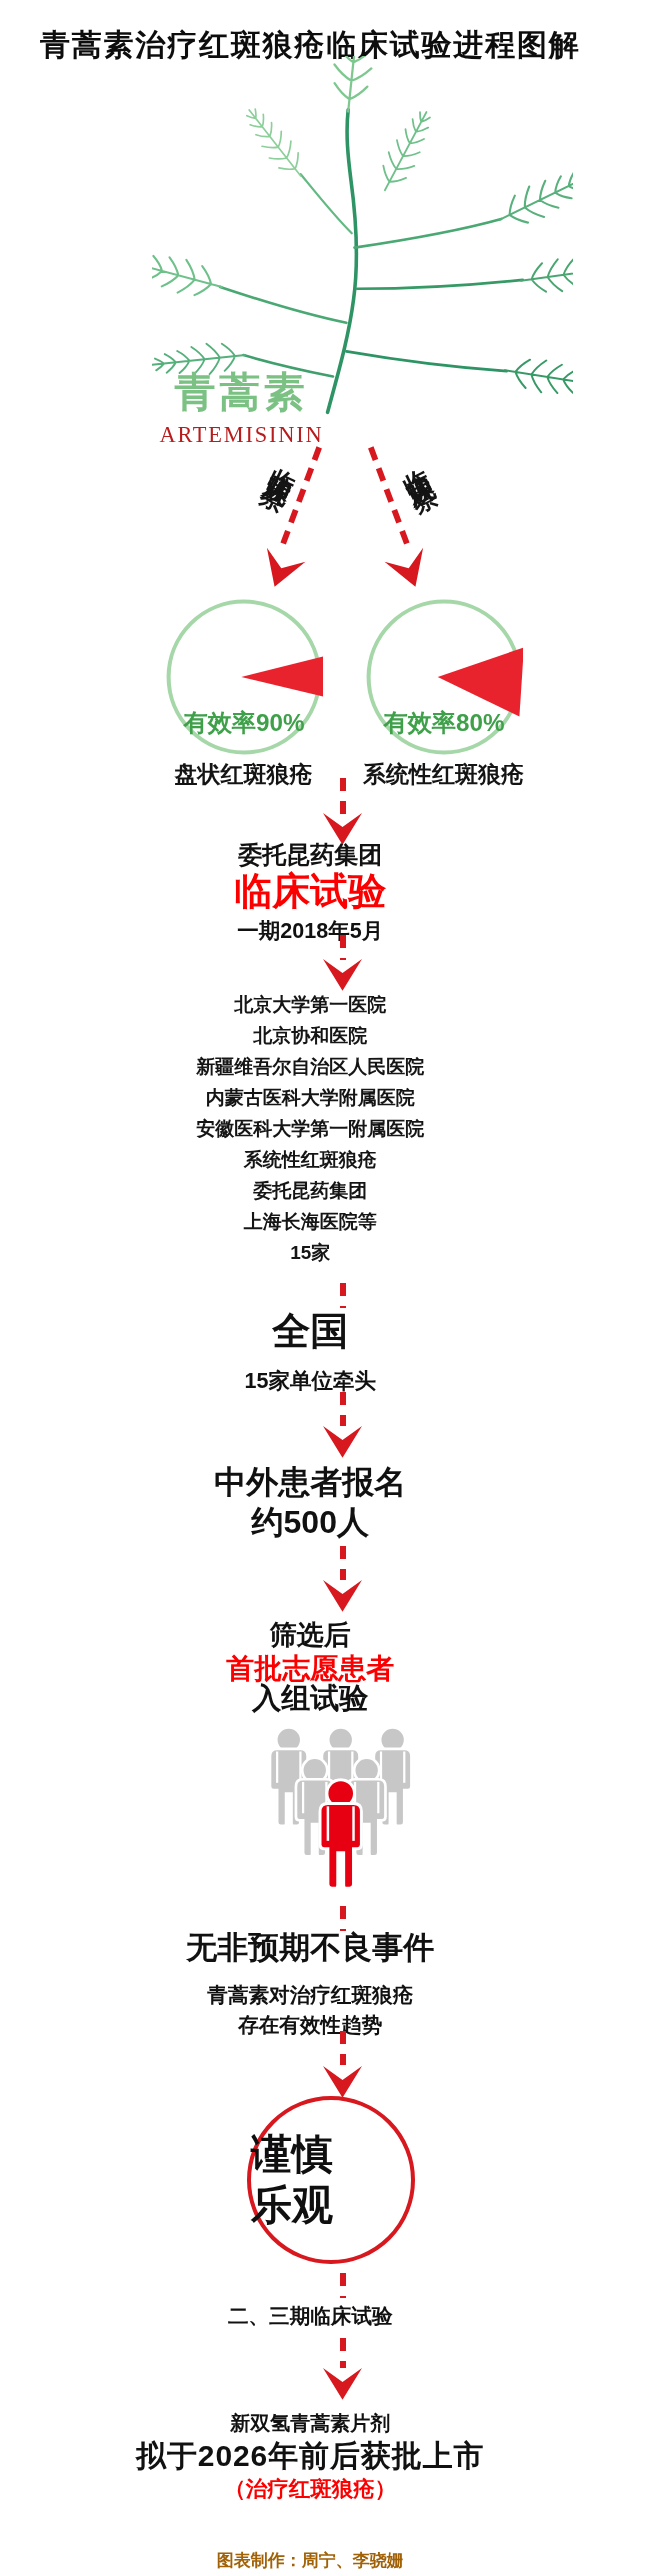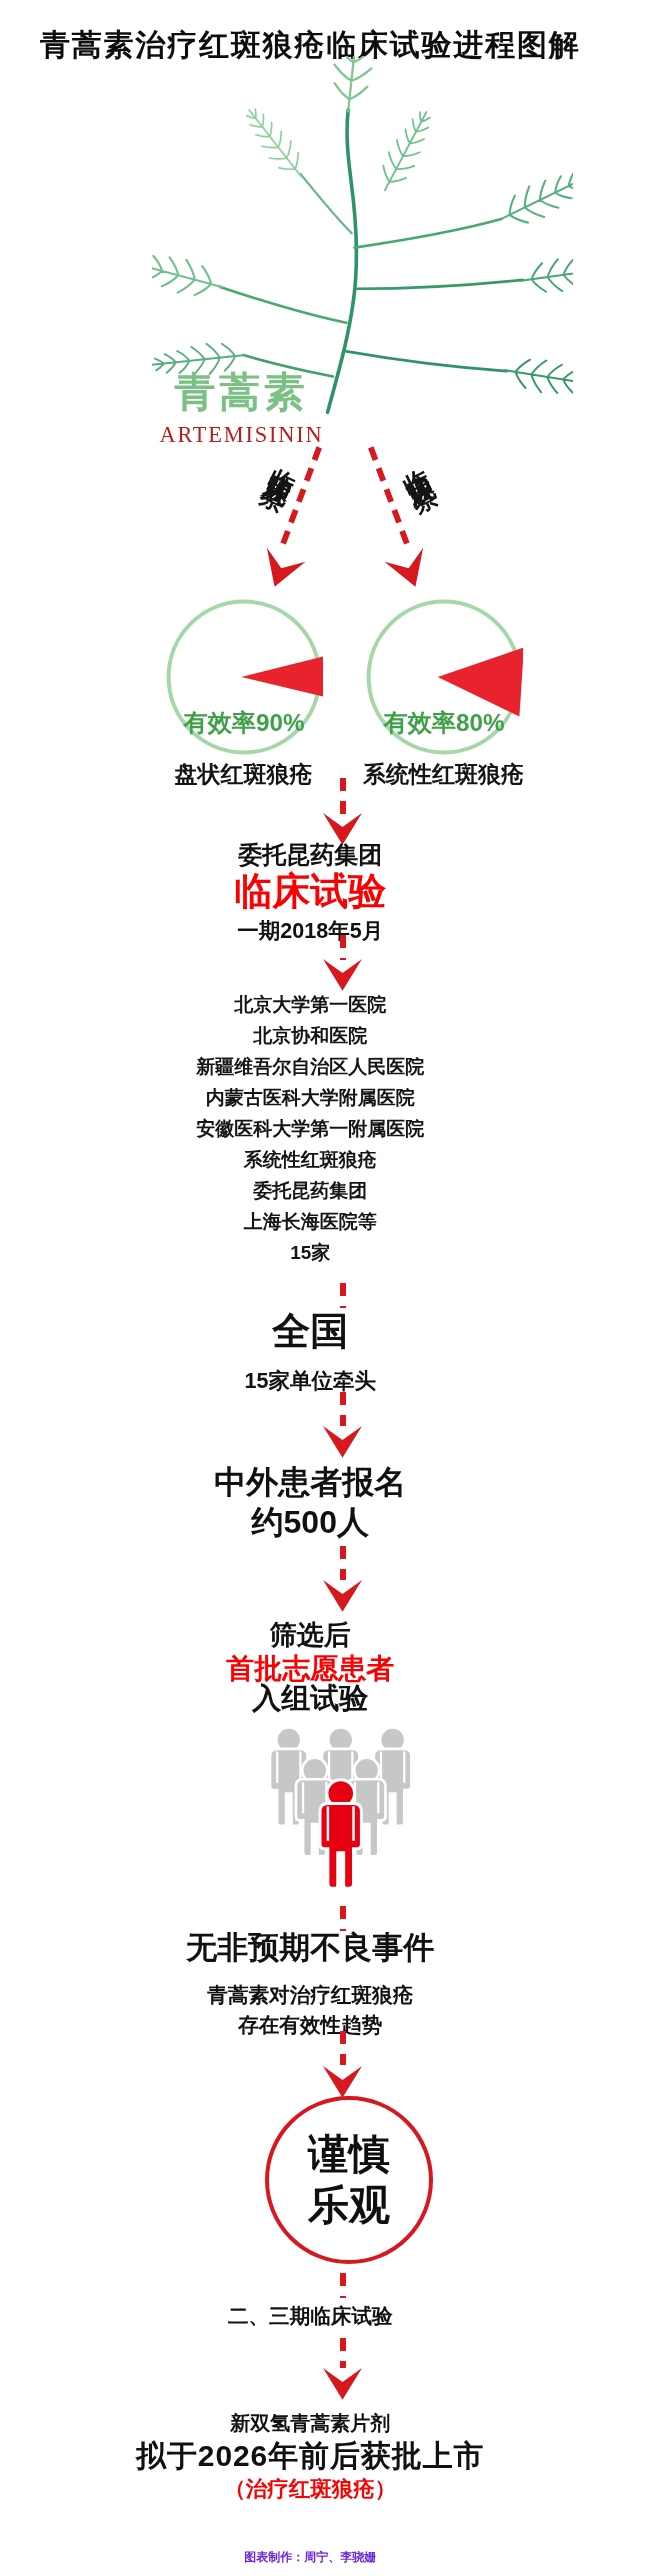--- a/index.html
+++ b/index.html
@@ -22,28 +22,28 @@
   .fs-date{font-size:21.5px;font-weight:700;line-height:27px;margin-top:5.4px;}
   .hosp{font-size:19px;font-weight:600;line-height:31px;color:#151515;}
   .nation-big{font-size:38px;font-weight:900;line-height:45px;}
   .nation-sub{font-size:21.5px;font-weight:700;line-height:29px;}
   .signup{font-size:32px;font-weight:800;line-height:40px;}
   .scr1{font-size:27px;font-weight:800;line-height:34px;}
   .scr2{font-size:28px;font-weight:800;line-height:34px;color:#fb0000;}
   .scr3{font-size:29px;font-weight:700;line-height:30px;font-family:Liberation Mono, monospace;}
   .res1{font-size:31px;font-weight:800;line-height:39px;}
   .res2{font-size:20.6px;font-weight:700;line-height:30px;}
-  .verdict{position:absolute;left:265px;top:2096px;width:168px;height:168px;border:4.5px solid #d7181e;
-           border-radius:50%;box-sizing:border-box;display:flex;align-items:center;justify-content:center;}
+  .verdict{position:absolute;left:247px;top:2096px;width:168px;height:168px;border:4.5px solid #d7181e;
+           border-radius:50%;box-sizing:border-box;display:flex;align-items:center;justify-content:flex-start;}
   .verdict-text{font-size:41px;font-weight:800;line-height:51px;color:#0f0f0f;text-align:center;}
   .phase{font-size:20.6px;font-weight:700;}
   .app1{font-size:20px;font-weight:700;line-height:28px;}
   .app2{font-size:30px;font-weight:900;line-height:38px;letter-spacing:0.9px;}
   .app3{font-size:21.5px;font-weight:800;line-height:29px;color:#fb0000;}
-  .credit{font-size:12px;font-weight:600;color:#6d28d9;}
+  .credit{font-size:17px;font-weight:600;color:#a16207;}
 </style>
 </head>
 <body>
 
 <div class="canvas">
 
   <div class="cline t-title" style="top:25px;">青蒿素治疗红斑狼疮临床试验进程图解</div>
 
   <svg style="position:absolute;left:152px;top:56px;" width="421" height="376" viewBox="0 0 470 420">
     <defs>

